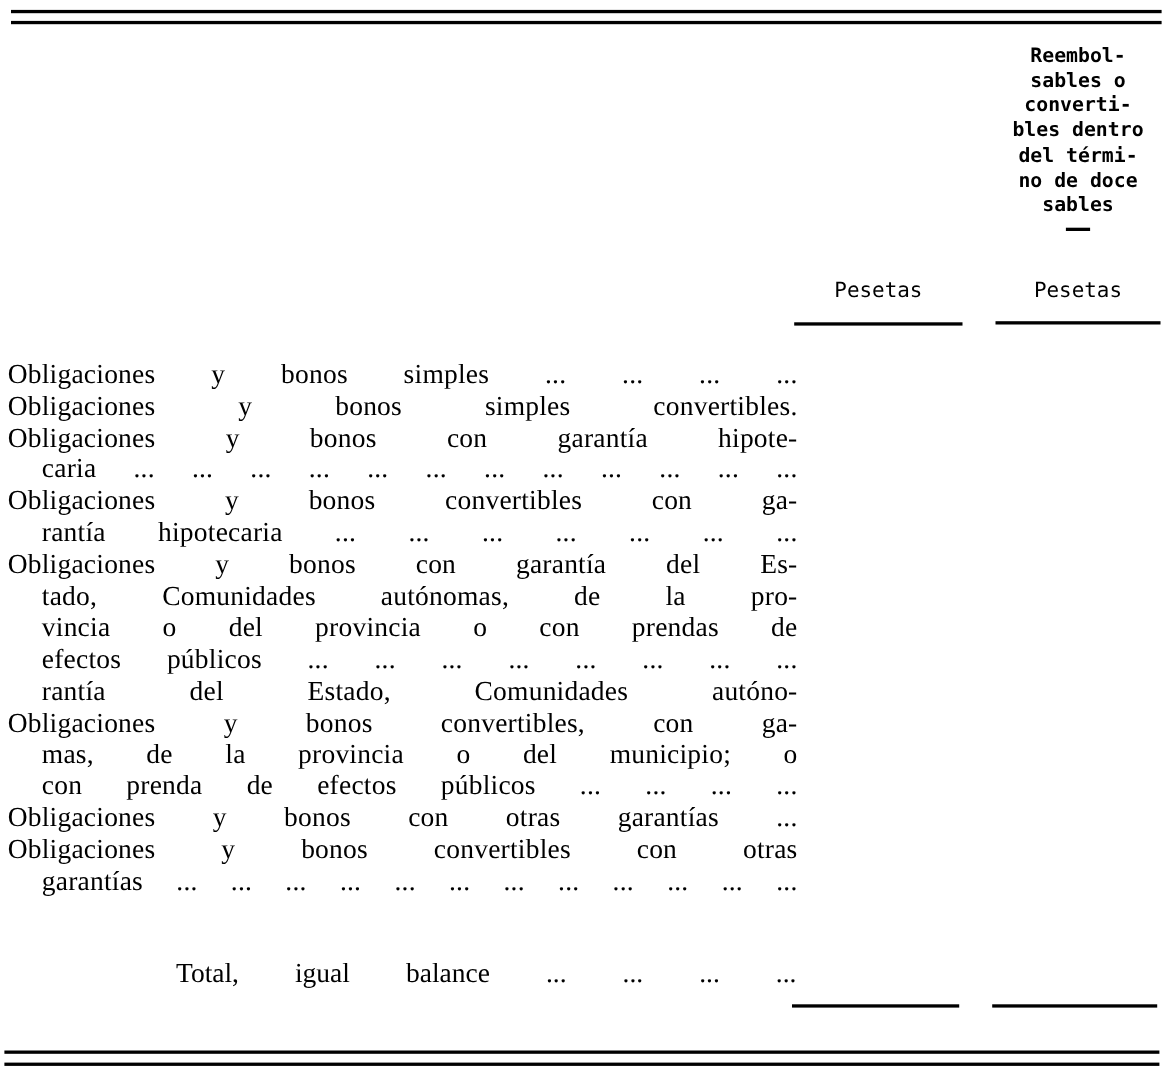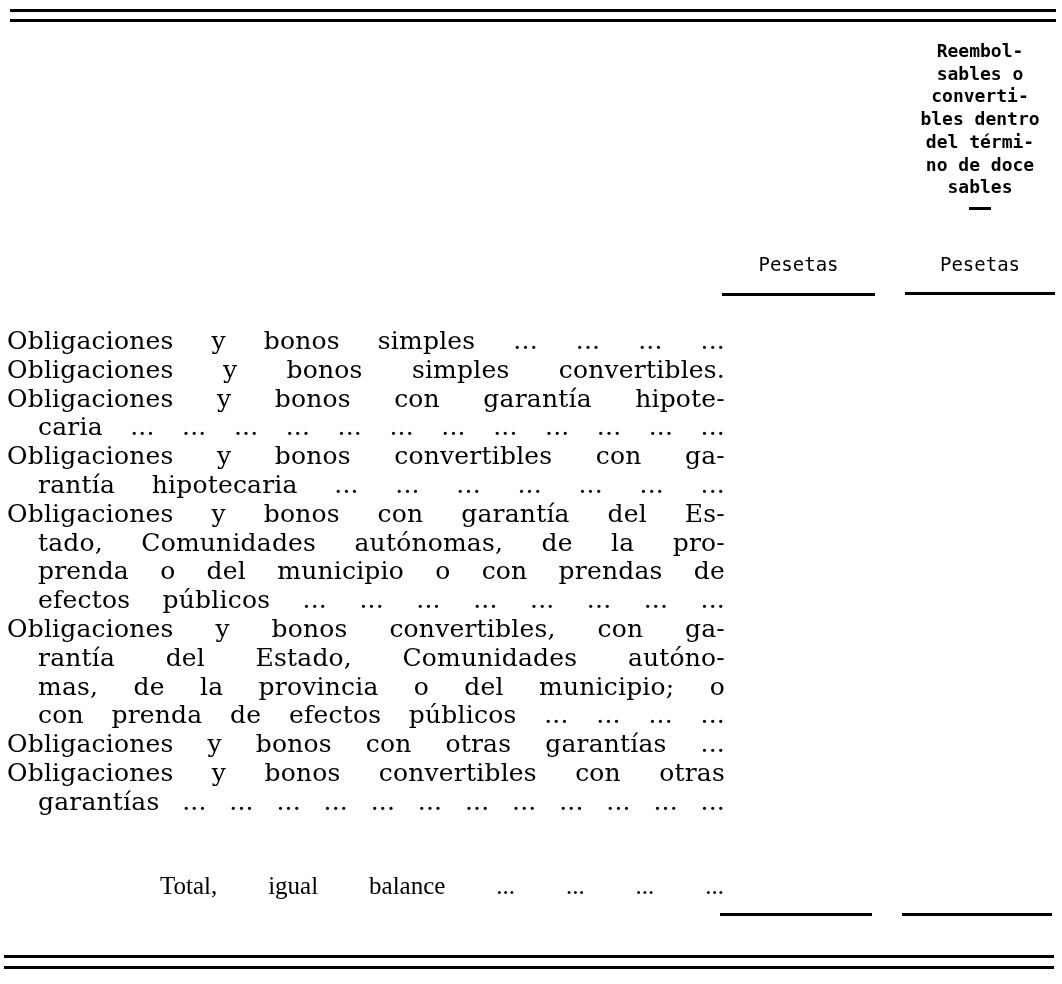--- a/index.html
+++ b/index.html
@@ -55,20 +55,21 @@
       line-height: 28.8px;
       letter-spacing: 0.2px;
     }
     .row-line {
       display: block;
       white-space: nowrap;
       text-align: justify;
       text-align-last: justify;
       height: 28.8px;
       overflow: hidden;
+      font-family: Liberation Serif, serif;
     }
     .row-line.cont {
       padding-left: 31px;
     }
     .total-line {
       position: absolute;
       left: 160px;
       top: 871px;
       width: 564px;
       font-family: Liberation Serif, serif;
@@ -113,26 +114,26 @@
     <span class="row-line">Obligaciones y bonos con garantía hipote-</span>
     <span class="row-line cont">caria ... ... ... ... ... ... ... ... ... ... ... ...</span>
   </div>
   <div>
     <span class="row-line">Obligaciones y bonos convertibles con ga-</span>
     <span class="row-line cont">rantía hipotecaria ... ... ... ... ... ... ...</span>
   </div>
   <div>
     <span class="row-line">Obligaciones y bonos con garantía del Es-</span>
     <span class="row-line cont">tado, Comunidades autónomas, de la pro-</span>
-    <span class="row-line cont">prenda o del municipio o con prendas de</span>
+    <span class="row-line cont">vincia o del provincia o con prendas de</span>
     <span class="row-line cont">efectos públicos ... ... ... ... ... ... ... ...</span>
   </div>
   <div>
+    <span class="row-line cont">rantía del Estado, Comunidades autóno-</span>
     <span class="row-line">Obligaciones y bonos convertibles, con ga-</span>
-    <span class="row-line cont">rantía del Estado, Comunidades autóno-</span>
     <span class="row-line cont">mas, de la provincia o del municipio; o</span>
     <span class="row-line cont">con prenda de efectos públicos ... ... ... ...</span>
   </div>
   <div>
     <span class="row-line">Obligaciones y bonos con otras garantías ...</span>
   </div>
   <div>
     <span class="row-line">Obligaciones y bonos convertibles con otras</span>
     <span class="row-line cont">garantías ... ... ... ... ... ... ... ... ... ... ... ...</span>
   </div>

